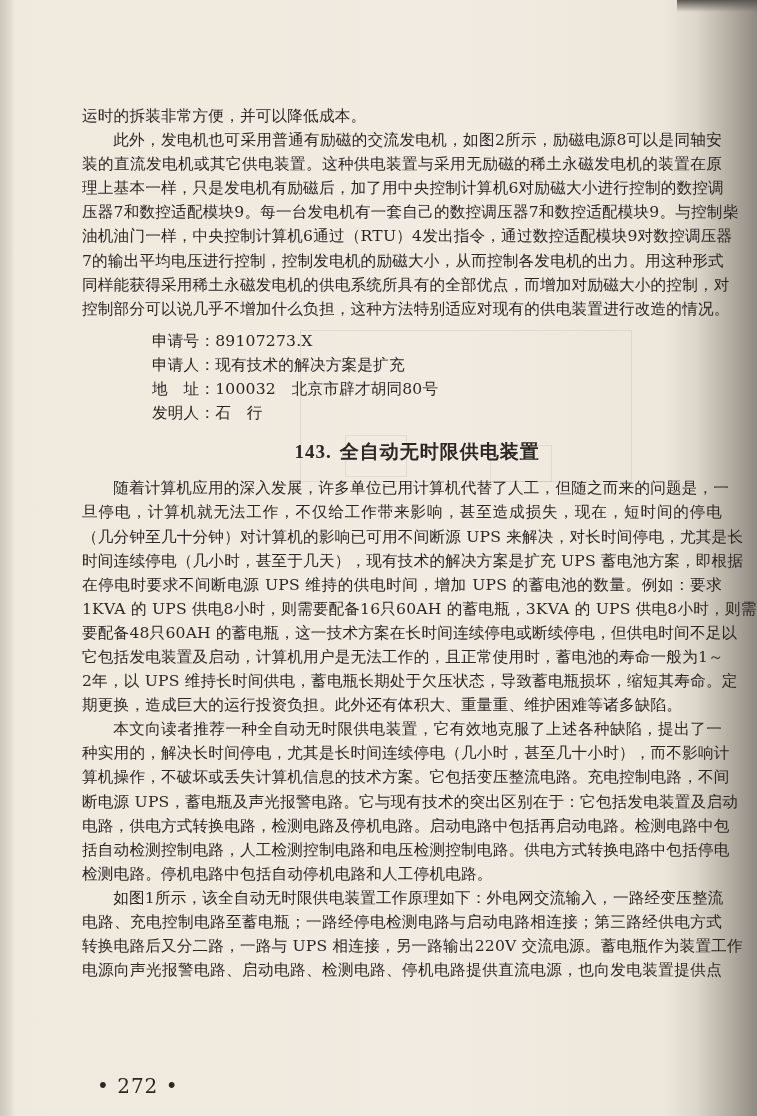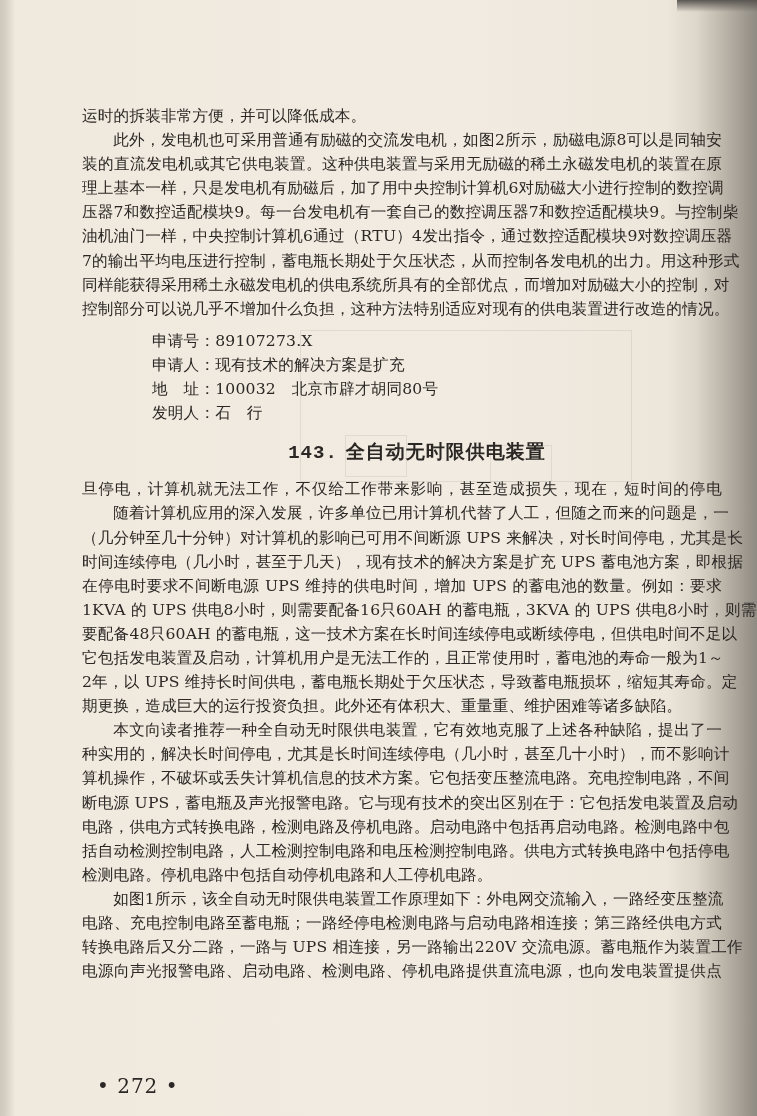--- a/index.html
+++ b/index.html
@@ -31,21 +31,21 @@
     }
     .content p { margin: 0; }
     .indent { text-indent: 2em; }
     .meta { padding-left: 26px; }
     .meta-line { display: block; margin-left: 44px; }
     .title {
       text-align: center; margin: 14px 0 12px 0; font-size: 19px;
       font-family: "DejaVu Sans", "Liberation Sans", sans-serif; font-weight: bold;
       letter-spacing: 1px; padding-left: 30px;
     }
-    .title .num { font-family: Liberation Mono, monospace; margin-right: 8px; }
+    .title .num { font-family: Liberation Serif, serif; margin-right: 8px; }
     .page-num {
       position: absolute; left: 97px; top: 1074px; font-size: 20px; letter-spacing: 1px;
     }
     .line { display: block; white-space: nowrap; text-align-last: justify; }
     .line.last { text-align-last: left; }
   </style>
 </head>
 <body>
 
 <div class="page">
@@ -59,39 +59,39 @@
   <div class="content">
     <p>
       <span class="line last">运时的拆装非常方便，并可以降低成本。</span>
     </p>
     <p class="indent">
       <span class="line" style="text-indent:2em">此外，发电机也可采用普通有励磁的交流发电机，如图2所示，励磁电源8可以是同轴安</span>
       <span class="line" style="text-indent:0">装的直流发电机或其它供电装置。这种供电装置与采用无励磁的稀土永磁发电机的装置在原</span>
       <span class="line" style="text-indent:0">理上基本一样，只是发电机有励磁后，加了用中央控制计算机6对励磁大小进行控制的数控调</span>
       <span class="line" style="text-indent:0">压器7和数控适配模块9。每一台发电机有一套自己的数控调压器7和数控适配模块9。与控制柴</span>
       <span class="line" style="text-indent:0">油机油门一样，中央控制计算机6通过（RTU）4发出指令，通过数控适配模块9对数控调压器</span>
-      <span class="line" style="text-indent:0">7的输出平均电压进行控制，蓄电瓶长期处于欠压状态，从而控制各发电机的出力。用这种形式</span>
+      <span class="line" style="text-indent:0">7的输出平均电压进行控制，控制发电机的励磁大小，从而控制各发电机的出力。用这种形式</span>
       <span class="line" style="text-indent:0">同样能获得采用稀土永磁发电机的供电系统所具有的全部优点，而增加对励磁大小的控制，对</span>
       <span class="line" style="text-indent:0">控制部分可以说几乎不增加什么负担，这种方法特别适应对现有的供电装置进行改造的情况。</span>
     </p>
     <div style="height:8px"></div>
     <div class="meta">
       <span class="meta-line">申请号：89107273.X</span>
       <span class="meta-line">申请人：现有技术的解决方案是扩充</span>
       <span class="meta-line">地　址：100032　北京市辟才胡同80号</span>
       <span class="meta-line">发明人：石　行</span>
     </div>
 
     <div class="title">
       <span class="num">143.</span><span>全自动无时限供电装置</span>
     </div>
 
     <p>
+      <span class="line" style="text-indent:2em">随着计算机应用的深入发展，许多单位已用计算机代替了人工，但随之而来的问题是，一</span>
       <span class="line">旦停电，计算机就无法工作，不仅给工作带来影响，甚至造成损失，现在，短时间的停电</span>
-      <span class="line" style="text-indent:2em">随着计算机应用的深入发展，许多单位已用计算机代替了人工，但随之而来的问题是，一</span>
       <span class="line">（几分钟至几十分钟）对计算机的影响已可用不间断源 UPS 来解决，对长时间停电，尤其是长</span>
       <span class="line">时间连续停电（几小时，甚至于几天），现有技术的解决方案是扩充 UPS 蓄电池方案，即根据</span>
       <span class="line">在停电时要求不间断电源 UPS 维持的供电时间，增加 UPS 的蓄电池的数量。例如：要求</span>
       <span class="line">1KVA 的 UPS 供电8小时，则需要配备16只60AH 的蓄电瓶，3KVA 的 UPS 供电8小时，则需</span>
       <span class="line">要配备48只60AH 的蓄电瓶，这一技术方案在长时间连续停电或断续停电，但供电时间不足以</span>
       <span class="line">它包括发电装置及启动，计算机用户是无法工作的，且正常使用时，蓄电池的寿命一般为1～</span>
       <span class="line">2年，以 UPS 维持长时间供电，蓄电瓶长期处于欠压状态，导致蓄电瓶损坏，缩短其寿命。定</span>
       <span class="line last">期更换，造成巨大的运行投资负担。此外还有体积大、重量重、维护困难等诸多缺陷。</span>
     </p>
     <p>

